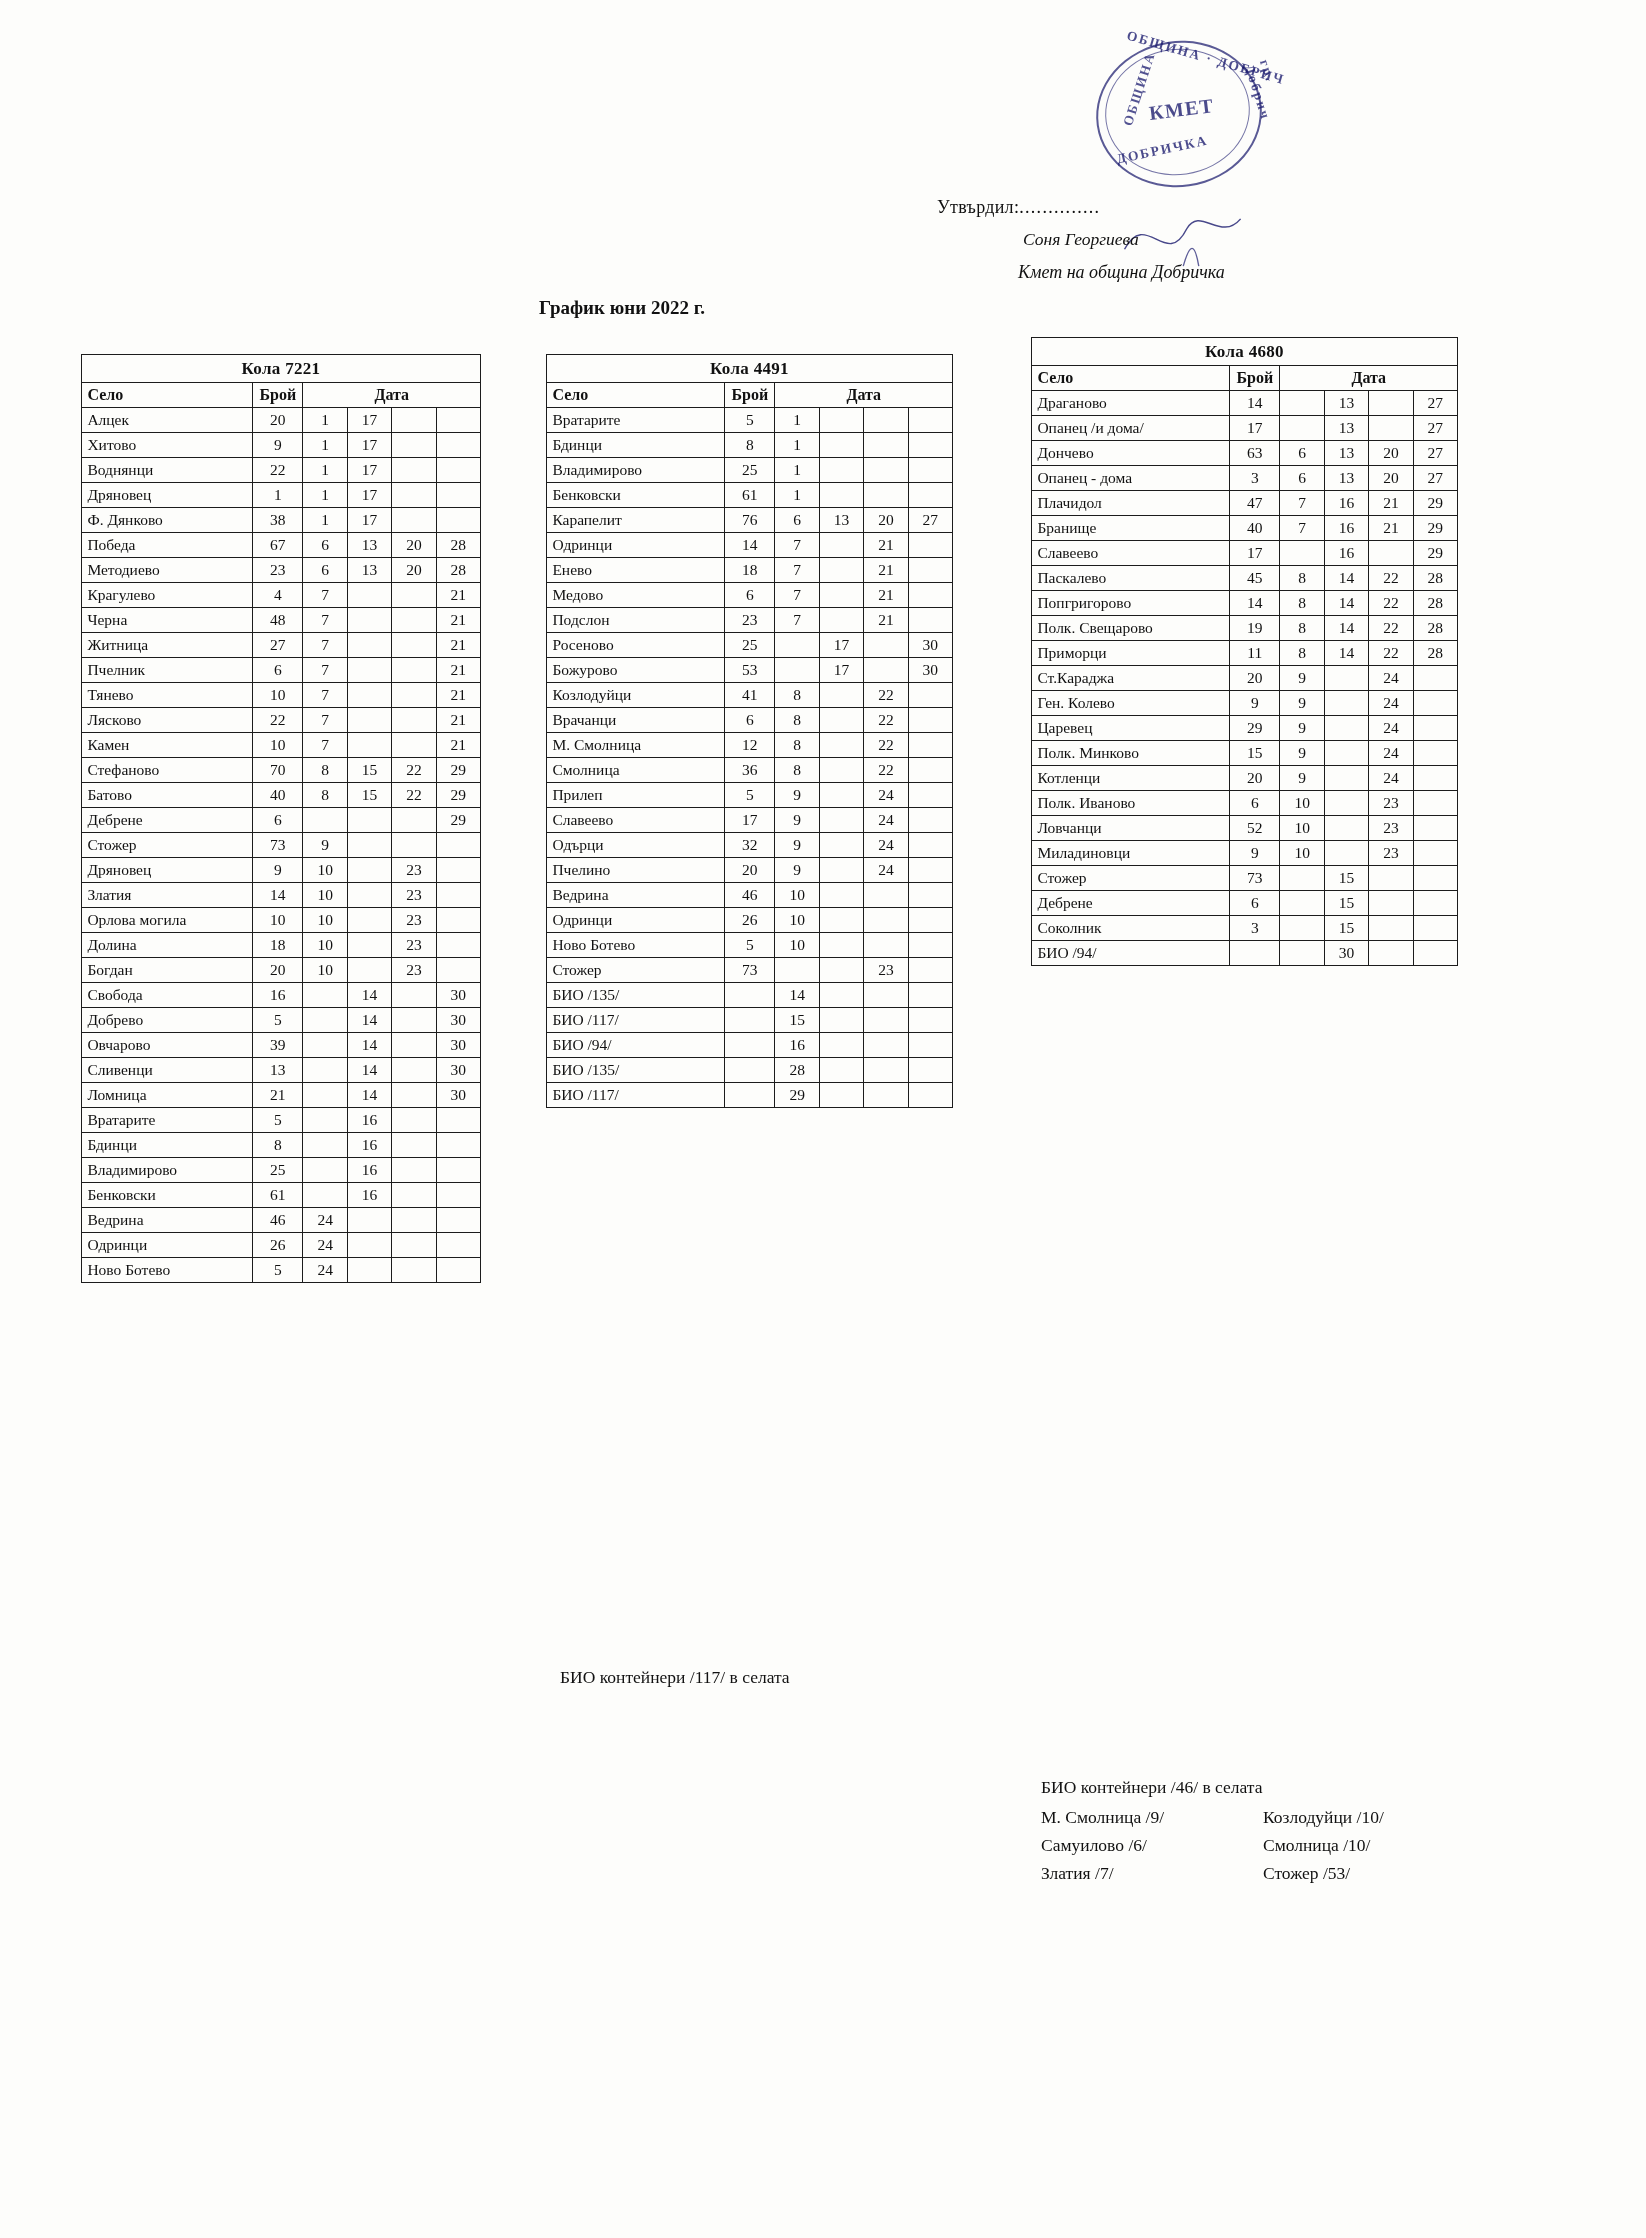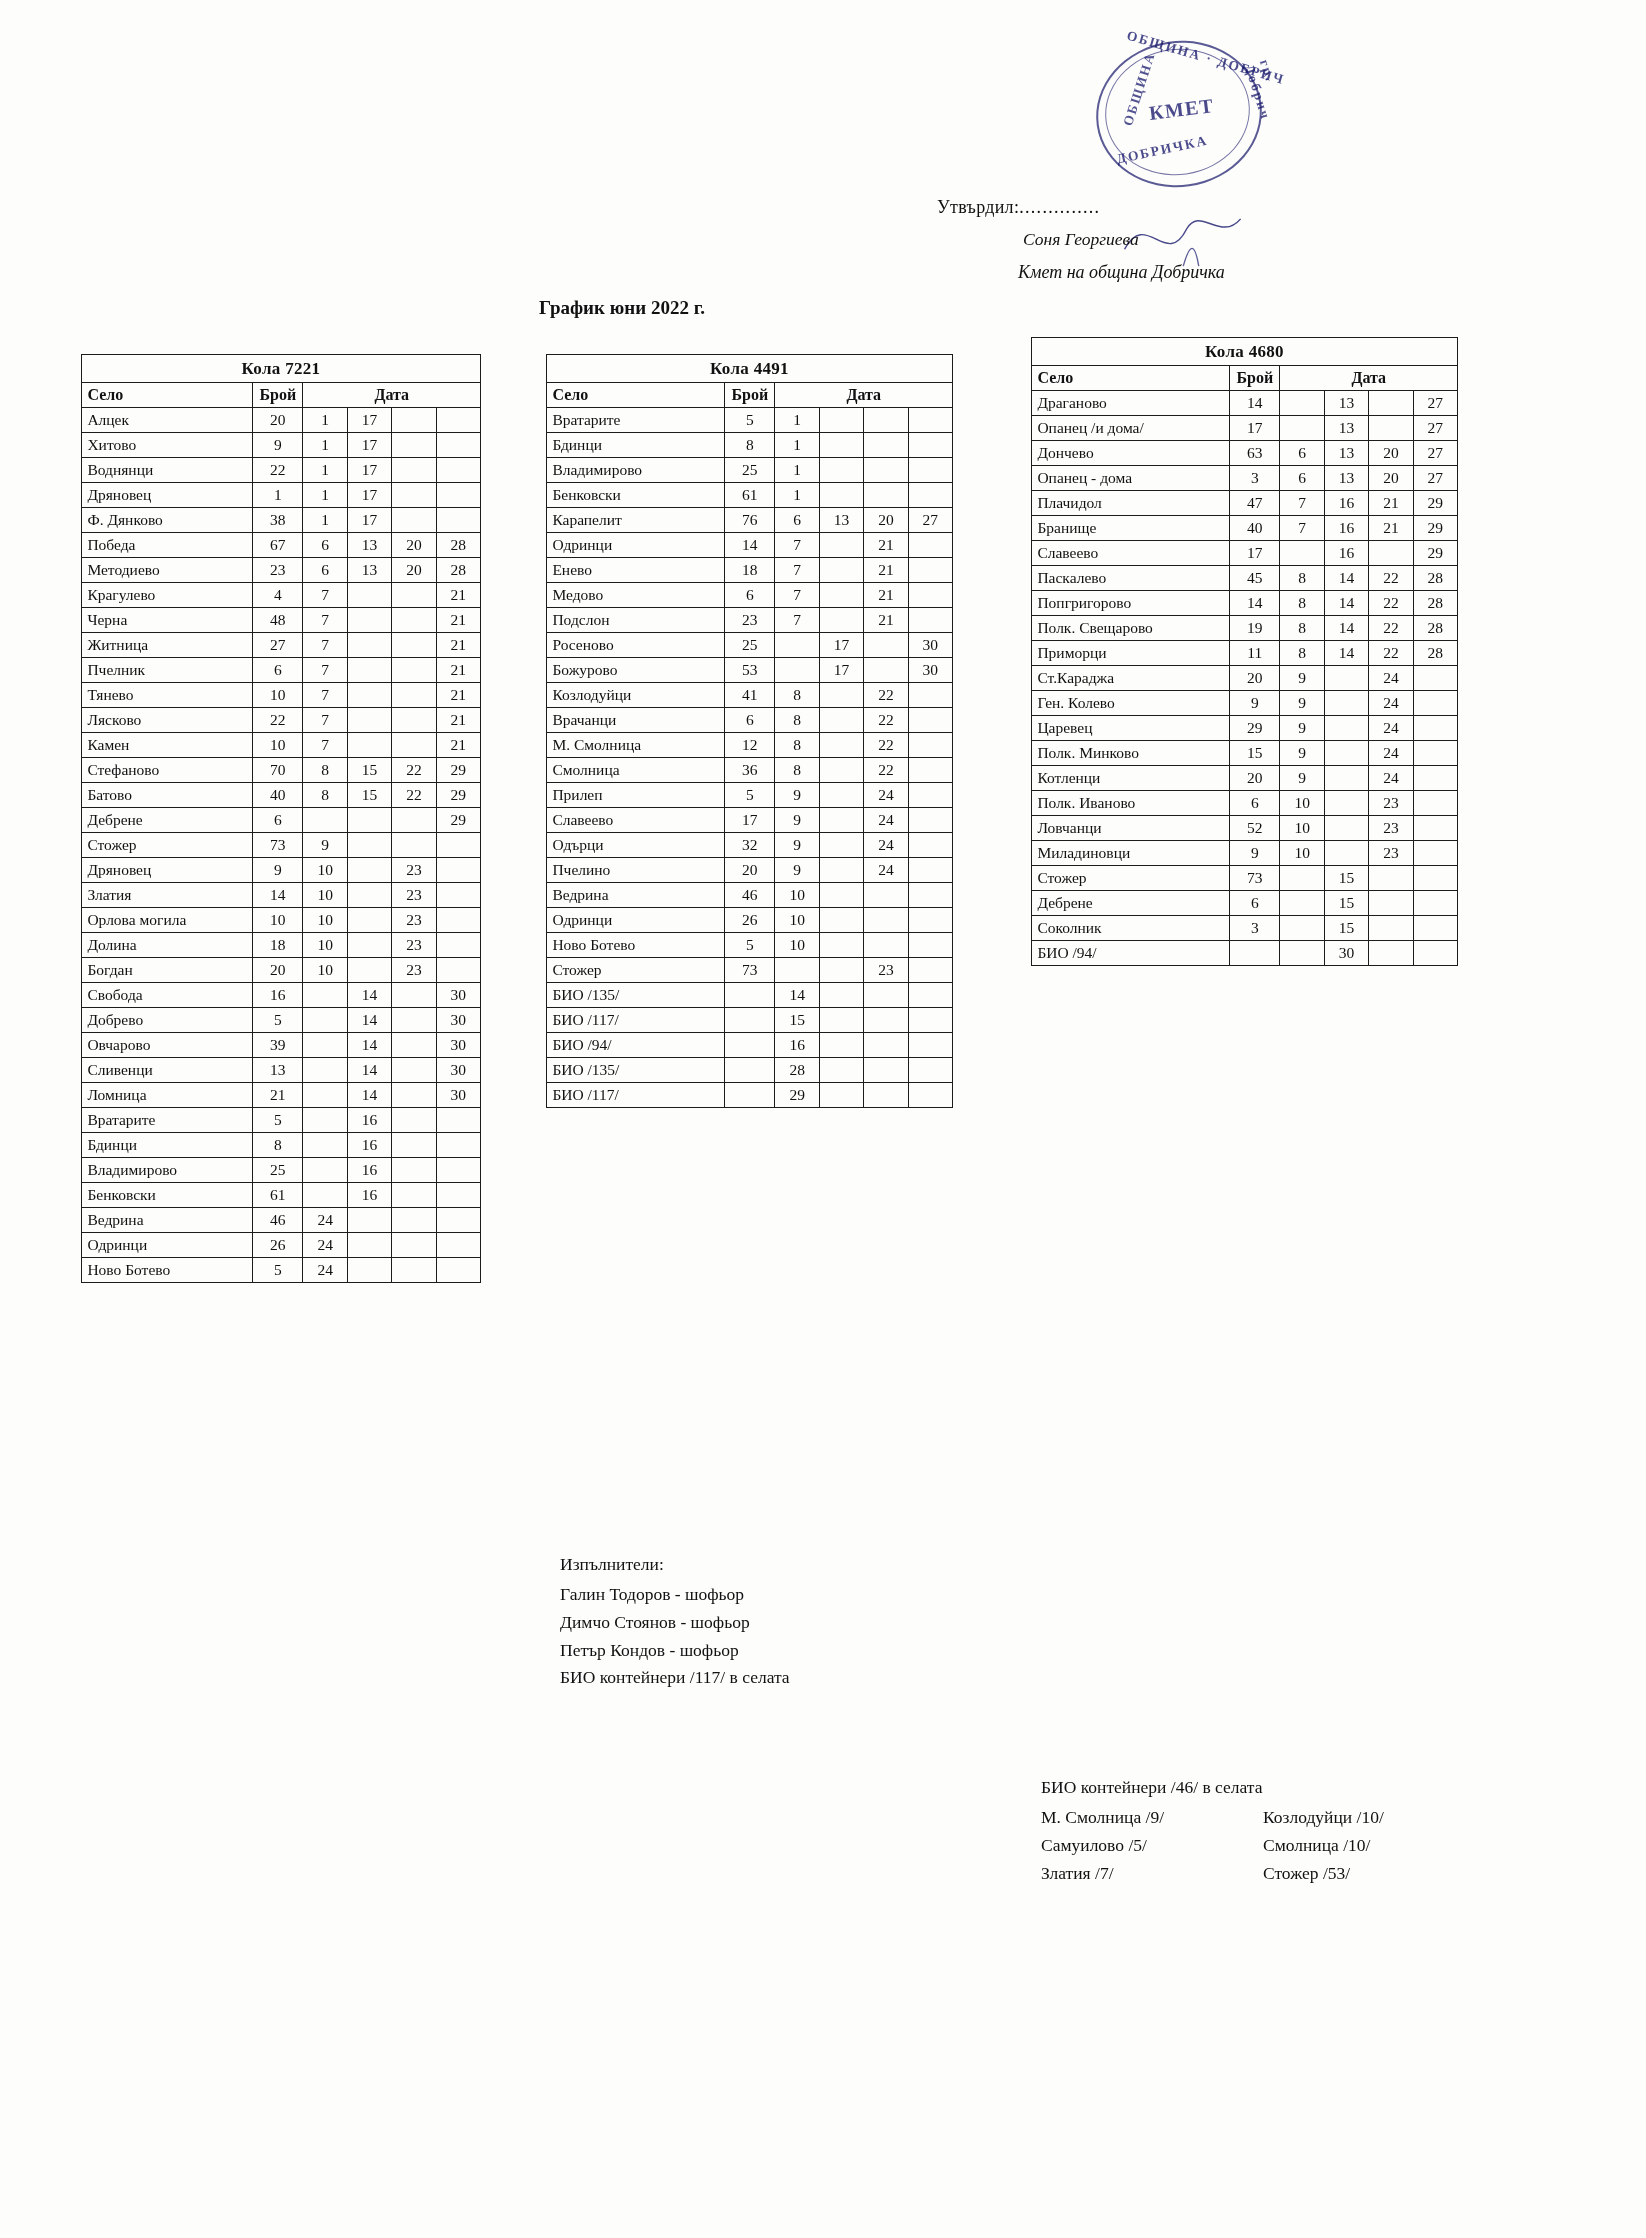--- a/index.html
+++ b/index.html
@@ -903,43 +903,35 @@
           <td class="village">БИО /94/</td>
           <td></td>
           <td style="width:38px"></td>
           <td style="width:38px">30</td>
           <td style="width:38px"></td>
           <td style="width:38px"></td>
         </tr>
       </tbody>
     </table>
 
-  <div class="block" id="performers">
-    <div class="bhead">Изпълнители:</div>
-    <div>
-        <div>Галин Тодоров - шофьор</div>
-        <div>Димчо Стоянов - шофьор</div>
-        <div>Петър Кондов - шофьор</div>
-      </div>
-  </div>
 
   <div class="block" id="bio117">
     <div class="bhead">БИО контейнери /117/ в селата</div>
   </div>
 
 
   <div class="block" id="bio94">
     <div class="bhead">БИО контейнери /46/ в селата</div>
     <div>
         <div class="row2">
           <span>М. Смолница /9/</span>
           <span>Козлодуйци /10/</span>
         </div>
         <div class="row2">
-          <span>Самуилово /5/</span>
+          <span>Самуилово /6/</span>
           <span>Смолница /10/</span>
         </div>
         <div class="row2">
           <span>Златия /7/</span>
           <span>Стожер /53/</span>
         </div>
       </div>
   </div>
 
 </div>

